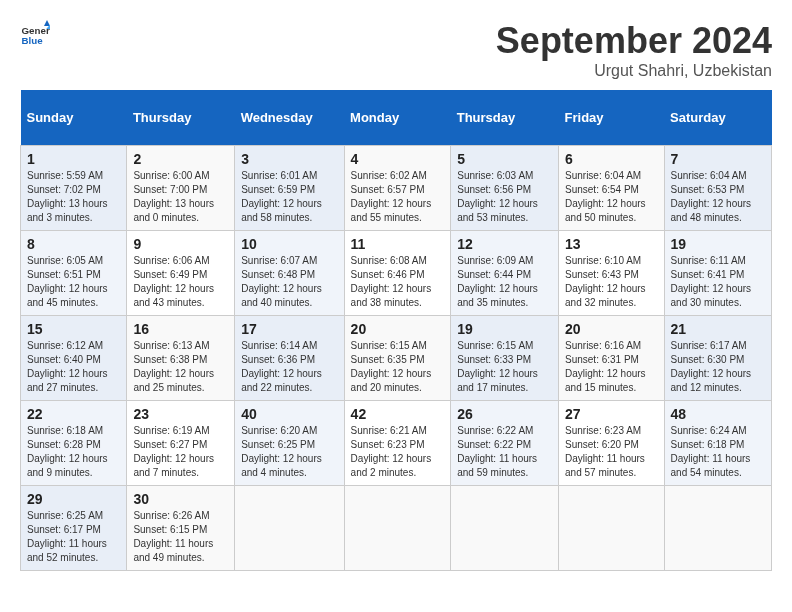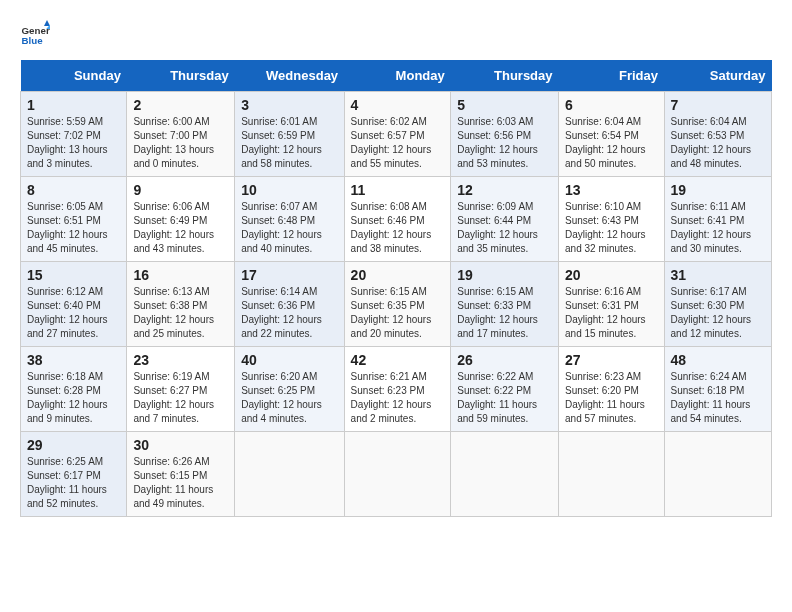--- a/index.html
+++ b/index.html
@@ -36,22 +36,22 @@
       color: #555;
     }
     table {
       width: 100%;
       border-collapse: collapse;
       font-size: 11px;
     }
     thead tr th {
       background-color: #1565c0;
       color: #fff;
-      padding: 8px 6px;
-      text-align: right;
+      padding: 20px 6px;
+      text-align: left;
       font-size: 13px;
       font-weight: bold;
     }
     tbody tr td {
       border: 1px solid #ccc;
       padding: 5px 6px;
       vertical-align: top;
       width: 113px;
       height: 80px;
       background: #fff;
@@ -77,20 +77,24 @@
 <body>
 
 <div class="header">
   <div class="logo">
     <svg class="logo-icon" viewBox="0 0 40 40">
       <text x="2" y="18" font-size="13" font-weight="bold" fill="#333">General</text>
       <text x="2" y="32" font-size="13" font-weight="bold" fill="#1565c0">Blue</text>
       <polygon points="32,8 40,8 36,0" fill="#1565c0"></polygon>
       <polygon points="35,12 40,12 40,6" fill="#42a5f5"></polygon>
     </svg>
+  </div>
+  <div class="title-block">
+    <div class="month-title">September 2024</div>
+    <div class="subtitle">Urgut Shahri, Uzbekistan</div>
   </div>
 </div>
 
 <table>
   <thead>
     <tr>
       <th>Sunday</th>
       <th>Thursday</th>
       <th>Wednesday</th>
       <th>Monday</th>
@@ -138,25 +142,25 @@
         <td><span class="day-num">16</span>
 <span class="day-info">Sunrise: 6:13 AM<br>Sunset: 6:38 PM<br>Daylight: 12 hours and 25 minutes.</span></td>
         <td><span class="day-num">17</span>
 <span class="day-info">Sunrise: 6:14 AM<br>Sunset: 6:36 PM<br>Daylight: 12 hours and 22 minutes.</span></td>
         <td><span class="day-num">20</span>
 <span class="day-info">Sunrise: 6:15 AM<br>Sunset: 6:35 PM<br>Daylight: 12 hours and 20 minutes.</span></td>
         <td><span class="day-num">19</span>
 <span class="day-info">Sunrise: 6:15 AM<br>Sunset: 6:33 PM<br>Daylight: 12 hours and 17 minutes.</span></td>
         <td><span class="day-num">20</span>
 <span class="day-info">Sunrise: 6:16 AM<br>Sunset: 6:31 PM<br>Daylight: 12 hours and 15 minutes.</span></td>
-        <td><span class="day-num">31</span>
+        <td><span class="day-num">21</span>
 <span class="day-info">Sunrise: 6:17 AM<br>Sunset: 6:30 PM<br>Daylight: 12 hours and 12 minutes.</span></td>
       </tr>
       <tr>
-        <td><span class="day-num">38</span>
+        <td><span class="day-num">22</span>
 <span class="day-info">Sunrise: 6:18 AM<br>Sunset: 6:28 PM<br>Daylight: 12 hours and 9 minutes.</span></td>
         <td><span class="day-num">23</span>
 <span class="day-info">Sunrise: 6:19 AM<br>Sunset: 6:27 PM<br>Daylight: 12 hours and 7 minutes.</span></td>
         <td><span class="day-num">40</span>
 <span class="day-info">Sunrise: 6:20 AM<br>Sunset: 6:25 PM<br>Daylight: 12 hours and 4 minutes.</span></td>
         <td><span class="day-num">42</span>
 <span class="day-info">Sunrise: 6:21 AM<br>Sunset: 6:23 PM<br>Daylight: 12 hours and 2 minutes.</span></td>
         <td><span class="day-num">26</span>
 <span class="day-info">Sunrise: 6:22 AM<br>Sunset: 6:22 PM<br>Daylight: 11 hours and 59 minutes.</span></td>
         <td><span class="day-num">27</span>

